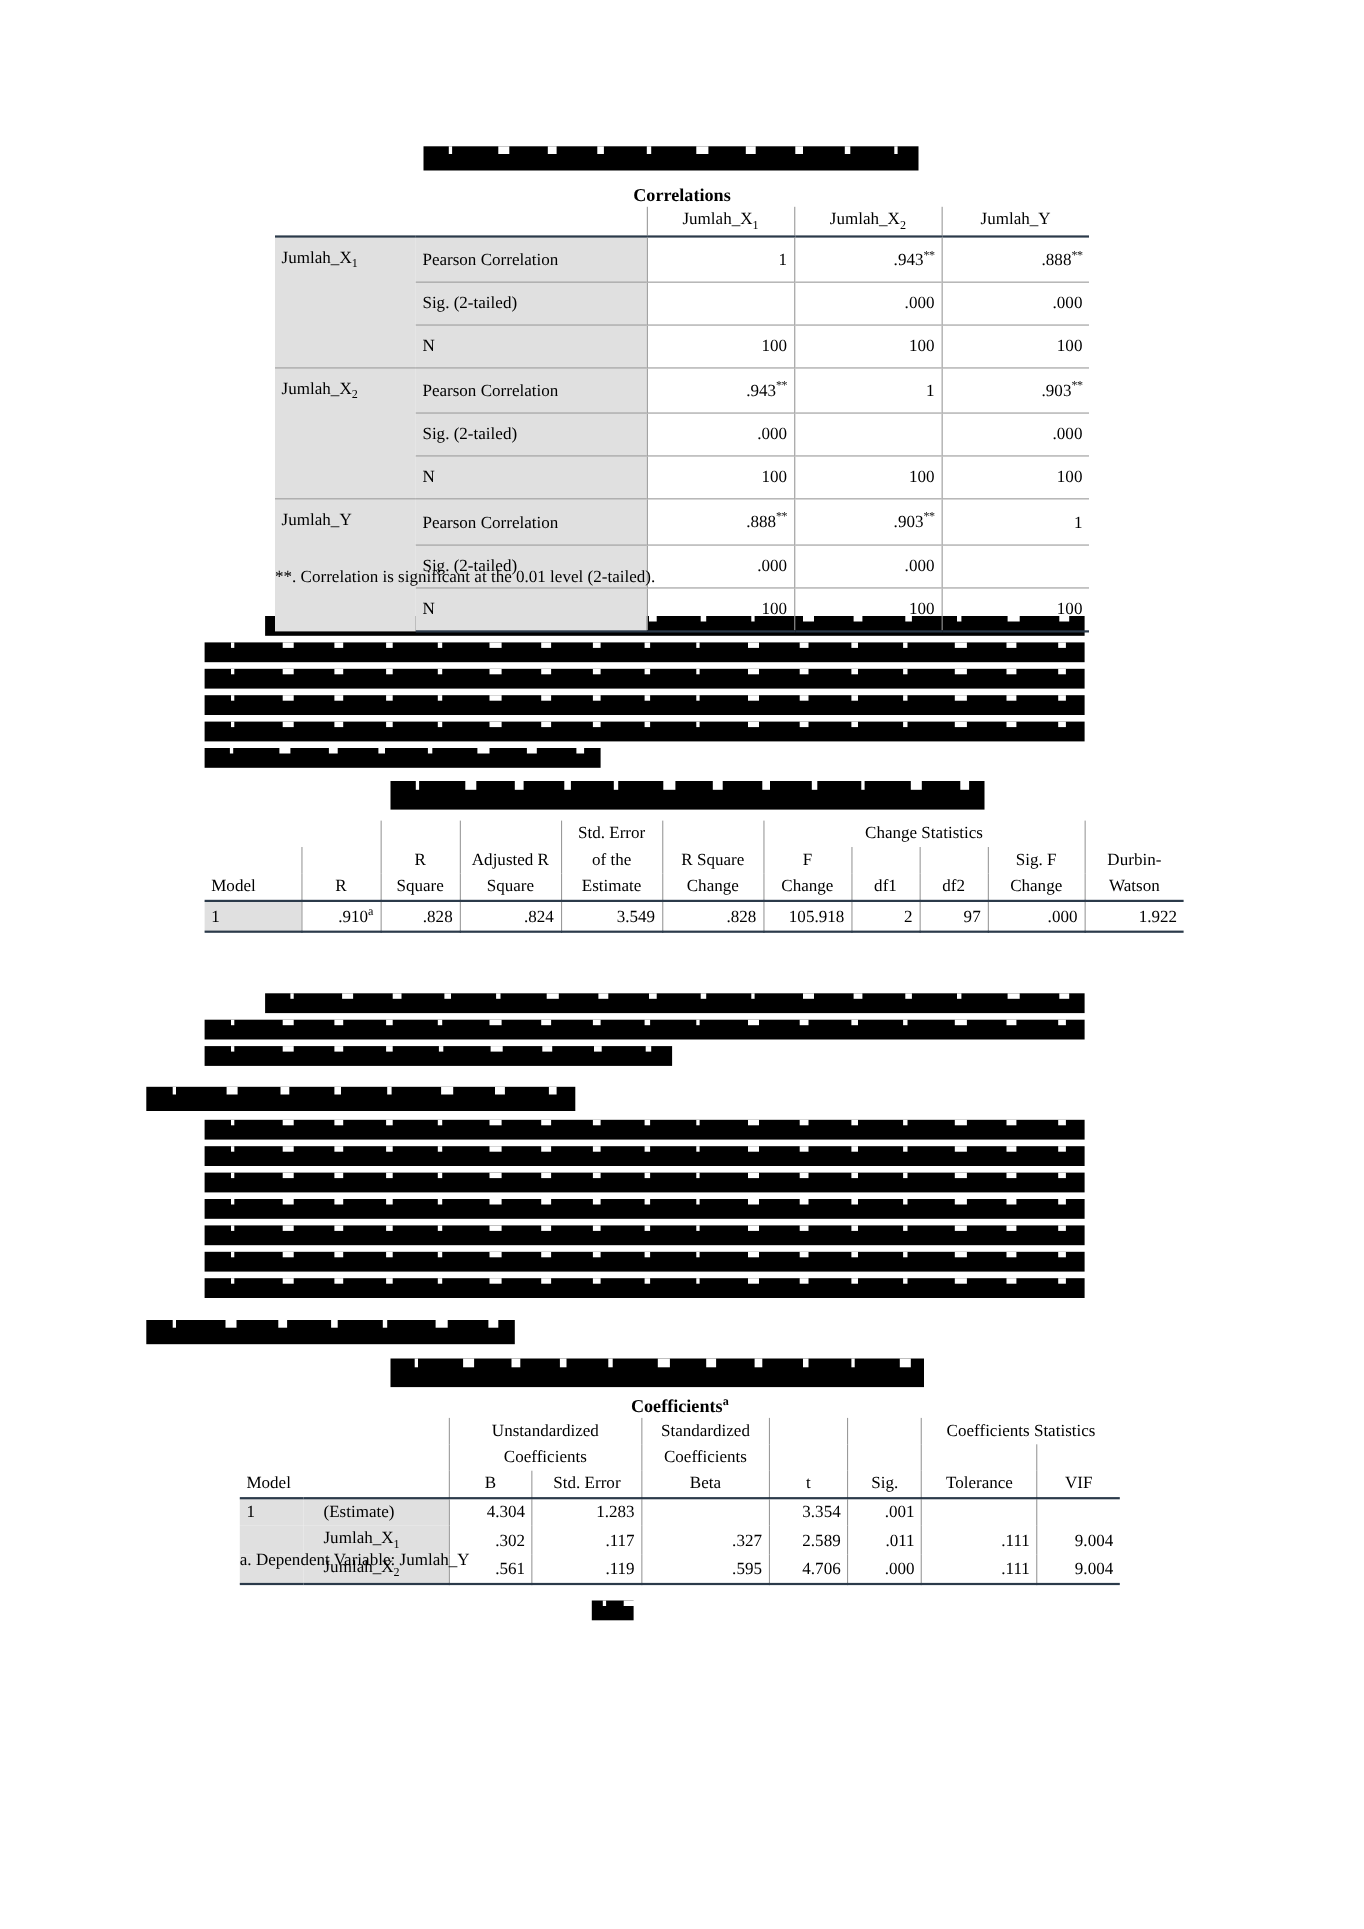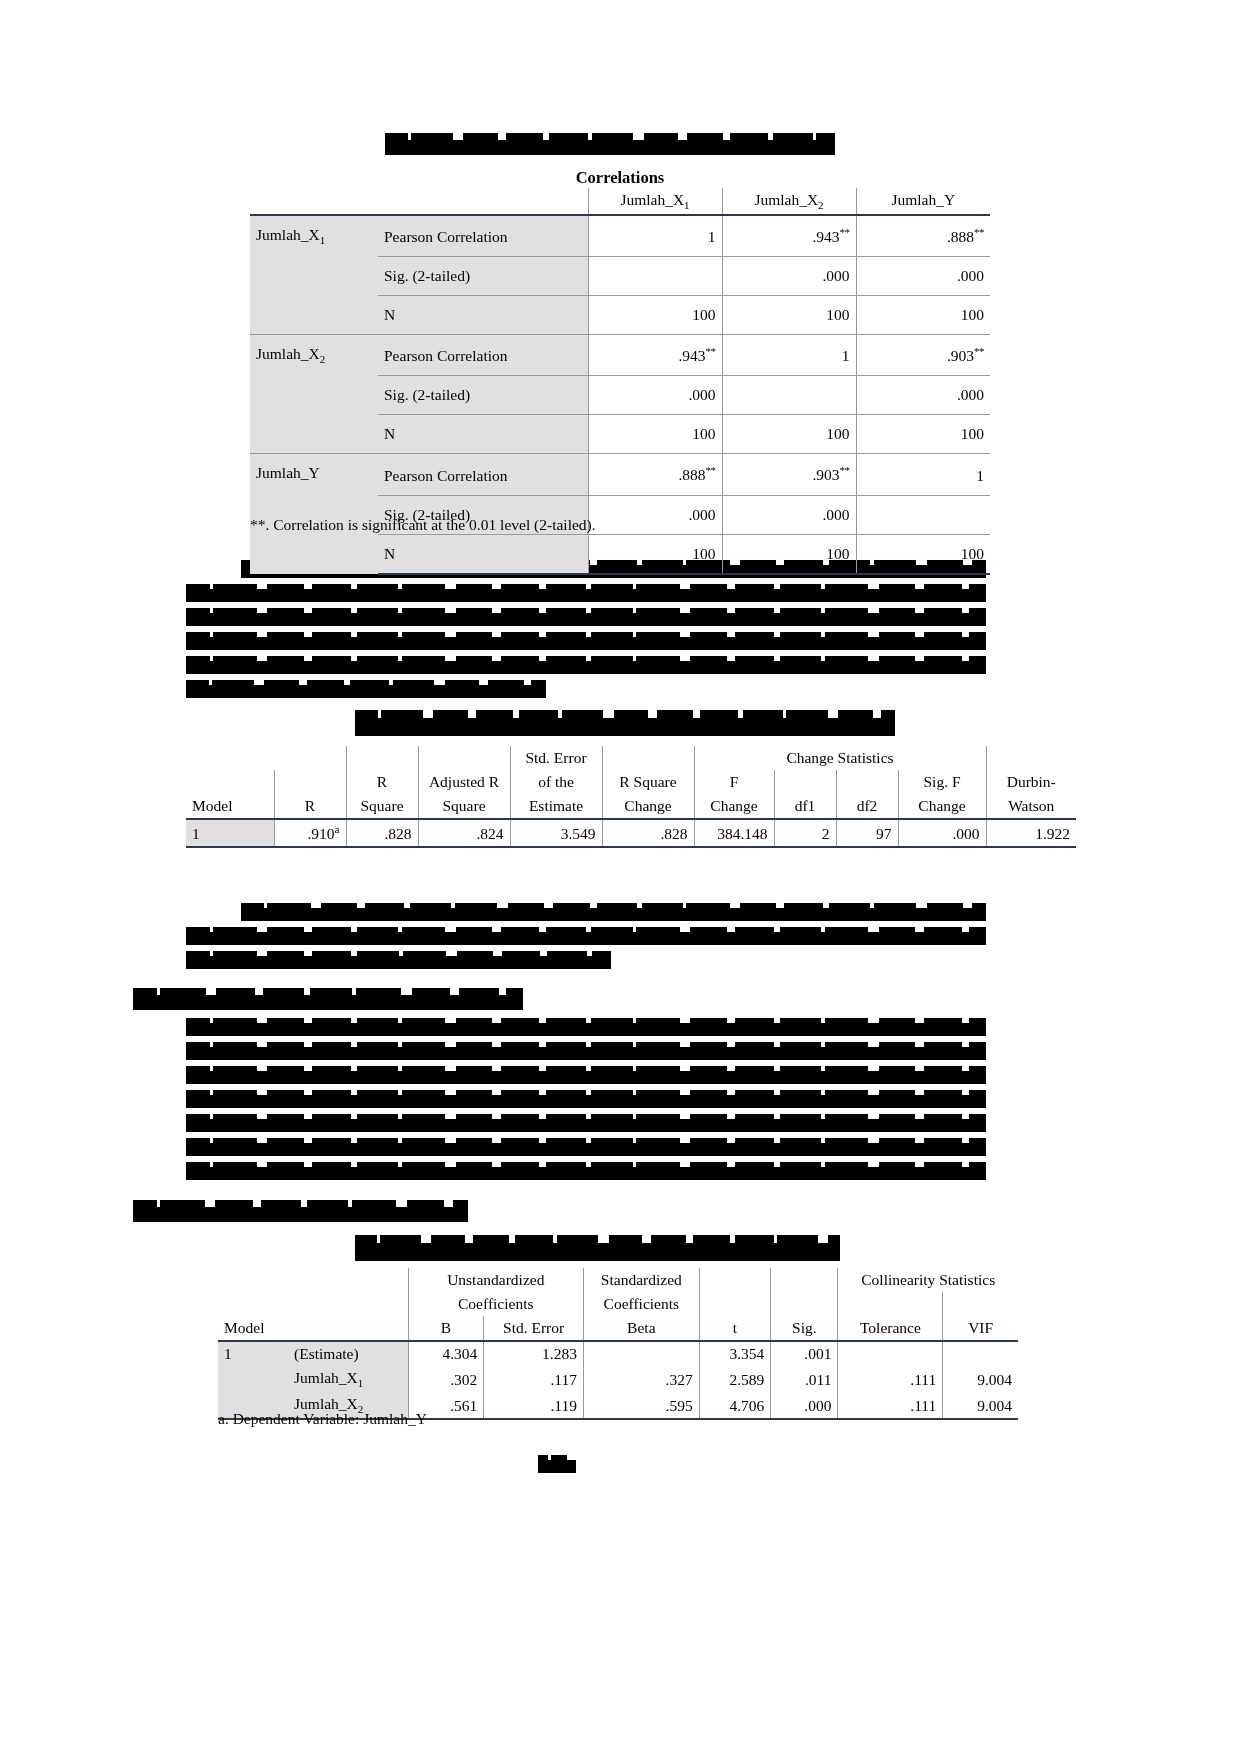--- a/index.html
+++ b/index.html
@@ -574,32 +574,35 @@
         </tr>
       </thead>
       <tbody id="ms-body">
           <tr class="rule-bot">
             <td class="lft shade">1</td>
             <td class="num vl">.910<sup style="font-size: 11px;">a</sup></td>
             <td class="num vl">.828</td>
             <td class="num vl">.824</td>
             <td class="num vl">3.549</td>
             <td class="num vl">.828</td>
-            <td class="num vl">384.148</td>
+            <td class="num vl">105.918</td>
             <td class="num vl">2</td>
             <td class="num vl">97</td>
             <td class="num vl">.000</td>
             <td class="num vl">1.922</td>
           </tr>
         </tbody>
     </table>
   </div>
 
 
   <div id="coef-wrap">
+    <div class="spss-title">
+      <span>Coefficients</span><sup>a</sup>
+    </div>
 
     <table class="spss" id="coef-table">
       <colgroup>
         <col style="width:62px">
           <col style="width:136px">
         <col style="width:78px">
           <col style="width:104px">
         <col style="width:118px">
         <col style="width:74px">
           <col style="width:70px">
@@ -607,21 +610,21 @@
           <col style="width:78px">
       </colgroup>
       <thead>
         <tr>
           <td></td>
             <td></td>
           <td class="ctr vl" colspan="2">Unstandardized</td>
           <td class="ctr vl">Standardized</td>
           <td class="vl"></td>
             <td class="vl"></td>
-          <td class="ctr vl" colspan="2">Collinearity Statistics</td>
+          <td class="ctr vl" colspan="2">Coefficients Statistics</td>
         </tr>
         <tr>
           <td></td>
             <td></td>
           <td class="ctr vl" colspan="2">Coefficients</td>
           <td class="ctr vl">Coefficients</td>
           <td class="vl"></td>
             <td class="vl"></td>
           <td class="vl"></td>
             <td class="vl"></td>

